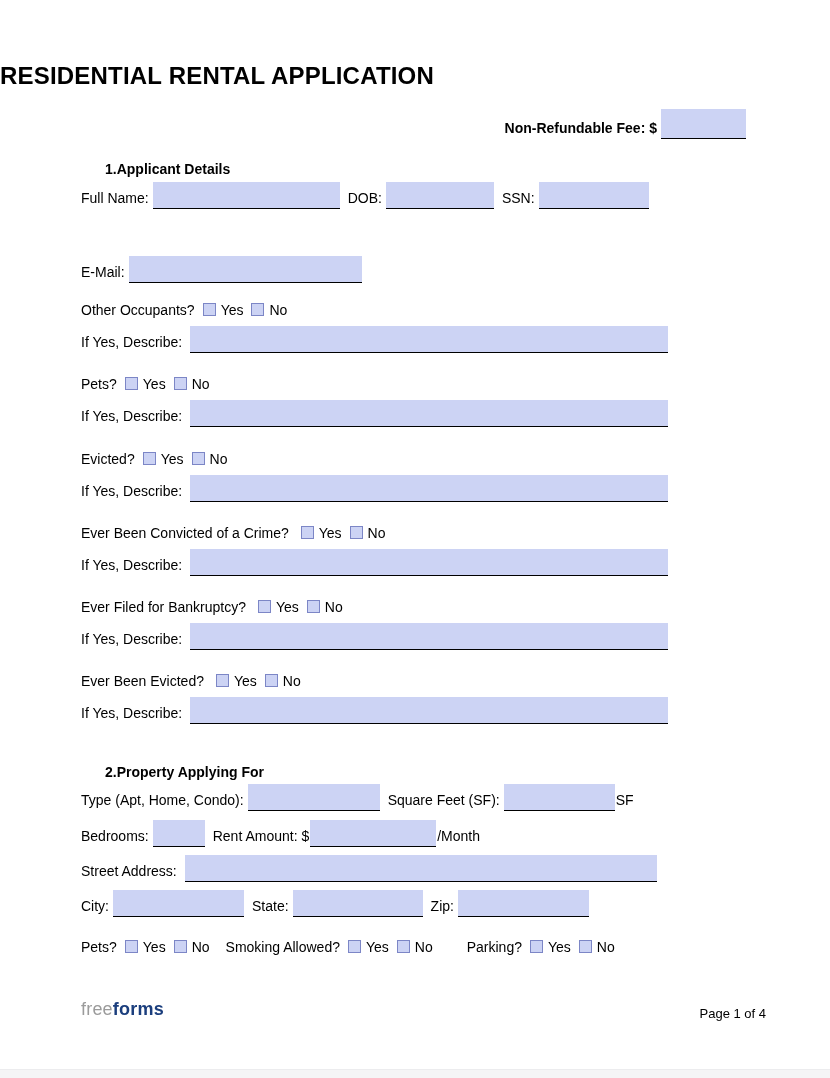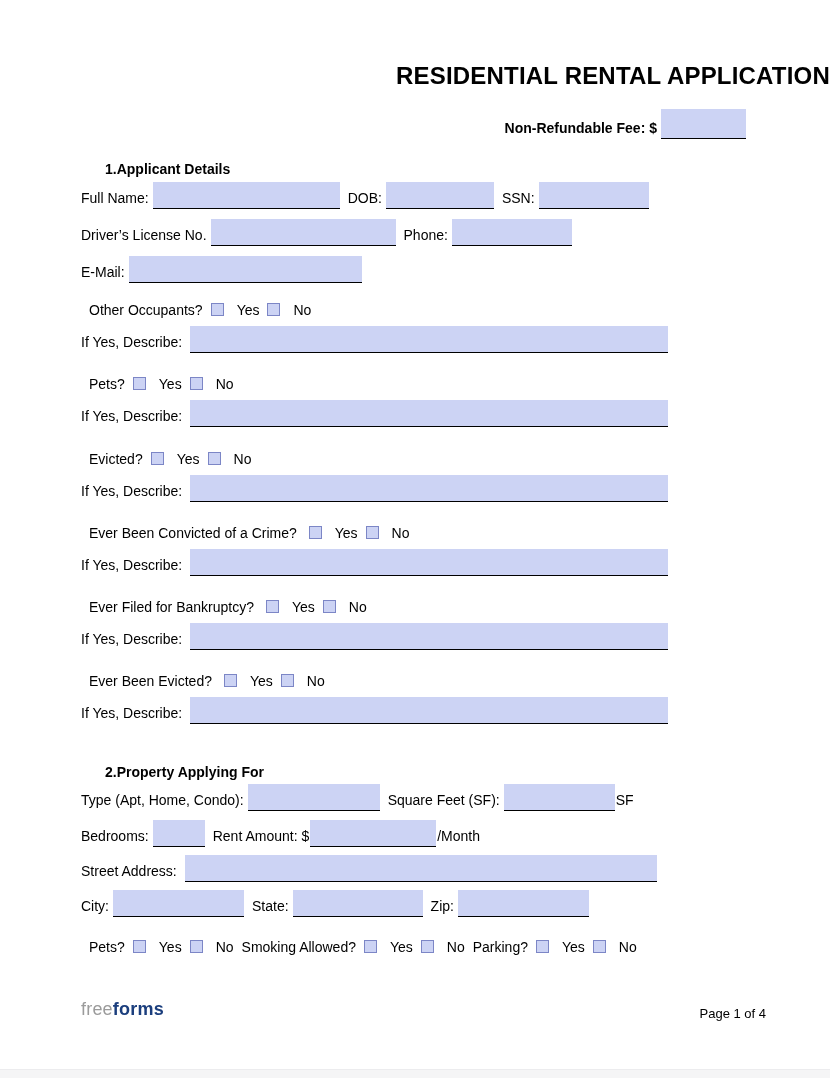--- a/index.html
+++ b/index.html
@@ -3,33 +3,33 @@
 <meta charset="utf-8">
 <style>
   html,body { margin:0; padding:0; background:#ffffff; }
   .page {
     position:relative; width:830px; height:1078px; margin:0 auto;
     background:#ffffff; color:#000;
     font-family:"Liberation Sans", sans-serif; overflow:hidden;
   }
   .title {
     position:absolute; top:62px; left:0; width:100%;
-    text-align:right; font-size:24px; font-weight:bold; letter-spacing:0.2px;
+    text-align:left; font-size:24px; font-weight:bold; letter-spacing:0.2px;
   }
   .subtitle {
     position:absolute; top:93px; left:0; width:100%;
     text-align:center; font-size:13px;
   }
   .row {
     position:absolute; left:81px; display:flex; align-items:flex-end;
     white-space:nowrap; font-size:14px;
   }
   .cbrow { align-items:center; height:18px; }
   .lbl { line-height:18px; padding-bottom:2px; }
-  .cbrow .lbl { padding-bottom:0;margin-left:8px; }
+  .cbrow .lbl { padding-bottom:0; }
   .bold { font-weight:bold; }
   .field {
     background:#ccd3f4; border:none; border-bottom:1.6px solid #000000;
     height:27px; box-sizing:border-box; margin-left:4px;
     font:inherit; padding:0 4px; outline:none;
   }
   .cb {
     width:13px; height:13px; box-sizing:border-box; flex:0 0 auto;
     background:#ccd3f4; border:1.5px solid #7c86c6;
     display:inline-block; margin:0 5px 1px 8px;
@@ -69,26 +69,20 @@
 
   <div class="row" style="top:182px;">
     <span class="lbl">Full Name:</span>
     <input class="field" style="width: 187px;" value="">
     <span class="lbl ml8">DOB:</span>
     <input class="field" style="width: 108px;" value="">
     <span class="lbl ml8">SSN:</span>
     <input class="field" style="width: 110px;" value="">
   </div>
 
-  <div class="row" style="top:219px;">
-    <span class="lbl">Driver’s License No.</span>
-    <input class="field" style="width: 185px;" value="">
-    <span class="lbl ml8">Phone:</span>
-    <input class="field" style="width: 120px;" value="">
-  </div>
 
   <div class="row" style="top:256px;">
     <span class="lbl">E-Mail:</span>
     <input class="field" style="width: 233px;" value="">
   </div>
 
   <div class="row cbrow" style="top:301px;">
     <span class="lbl">Other Occupants?</span>
     <span class="cb"></span>
     <span class="lbl">Yes</span>

